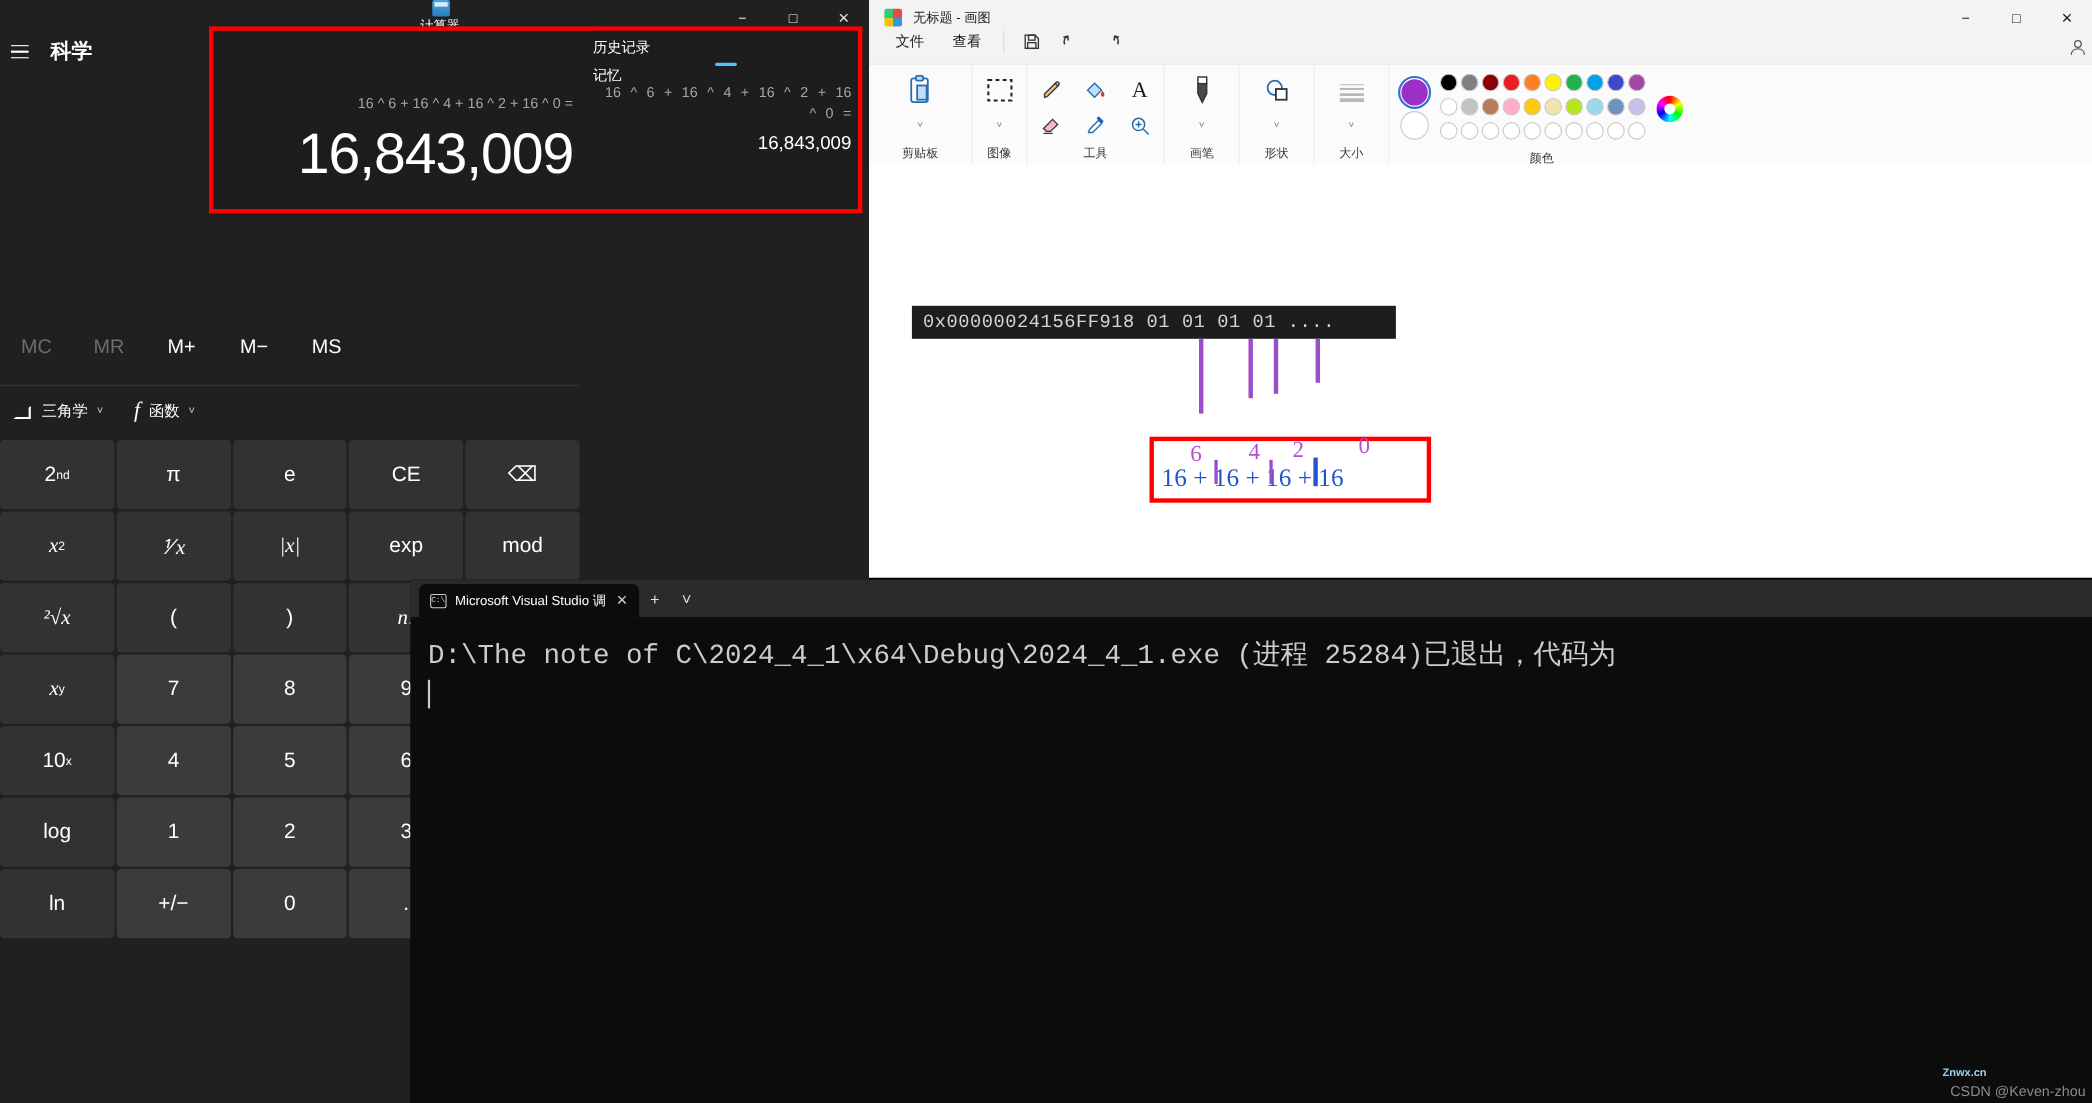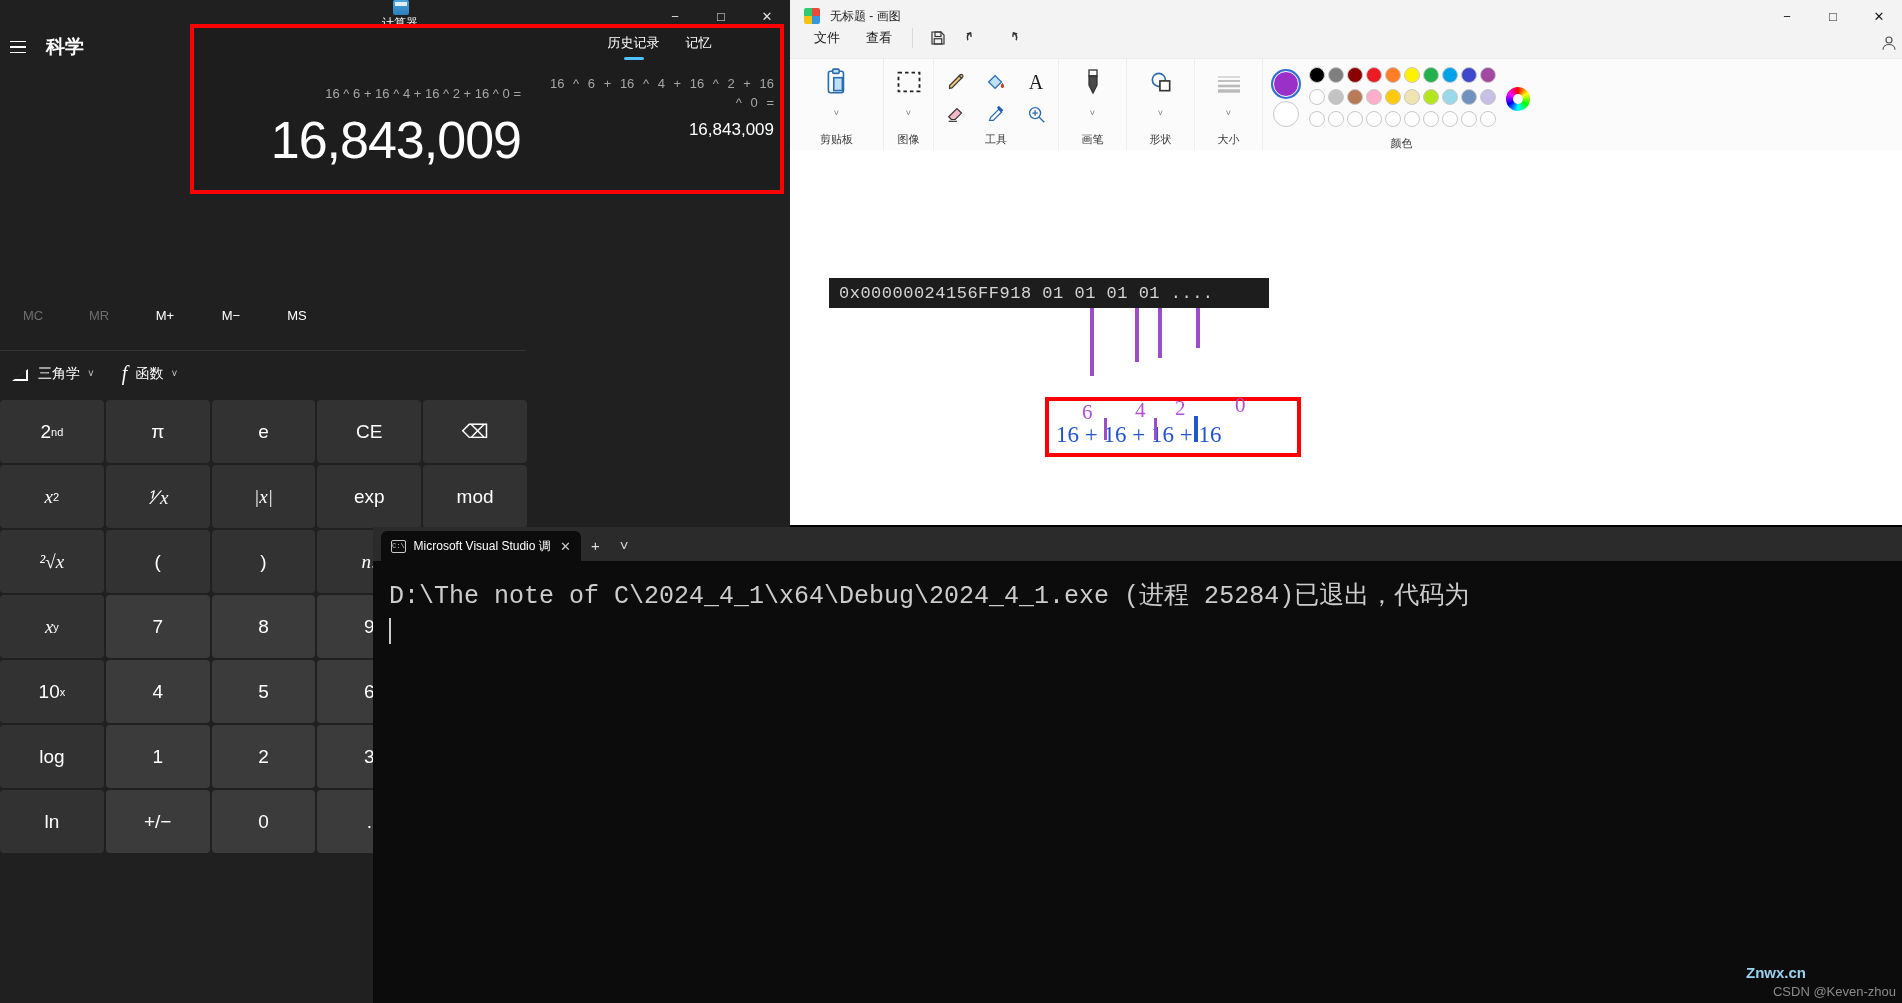--- a/index.html
+++ b/index.html
@@ -60,21 +60,21 @@
     position: absolute; right: 18px; top: 82px;
     font-size: 52px; font-weight: 300; letter-spacing: -1px; color: #fff;
     white-space: nowrap;
   }
   #calc-history-pane {
     position: absolute; left: 345px; top: 0; width: 241px; height: 100%;
     background: #1d1d1d;
   }
   #calc-history-tabs {
     position: absolute; left: 0; top: 6px; width: 100%;
-    display: flex; justify-content: center; gap: 26px;
+    display: flex; justify-content: center;  flex-direction: column;
   }
   .hist-tab { font-size: 13px; color: #fff; position: relative; padding-bottom: 8px; }
   .hist-tab.active::after {
     content: ""; position: absolute; left: 50%; transform: translateX(-50%);
     bottom: 0; width: 20px; height: 3px; background: #4cc2ff; border-radius: 2px;
   }
   #calc-history-item {
     position: absolute; left: 6px; right: 6px; top: 46px;
     text-align: right; color: #a6a6a6;
   }
@@ -84,21 +84,21 @@
   
   #calc-toggles { position: absolute; left: 0; top: 245px; width: 530px; display: flex; }
   .toggle-btn {
     width: 66px; height: 28px; display: flex; align-items: center; justify-content: center;
     font-size: 12px; color: #fff;
   }
   
   #calc-memrow { position: absolute; left: 0; top: 300px; width: 530px; display: flex; }
   .mem-btn {
     width: 66px; height: 30px; display: flex; align-items: center; justify-content: center;
-    font-size: 13px; color: #fff;
+    font-size: 18px; color: #fff;
   }
   .mem-btn.disabled { color: #6e6e6e; }
   #calc-divider {
     position: absolute; left: 0; top: 350px; width: 526px; height: 1px; background: #333;
   }
   
   #calc-funcrow { position: absolute; left: 0; top: 362px; display: flex; align-items: center; gap: 28px; padding-left: 12px; }
   .func-group { display: flex; align-items: center; gap: 8px; font-size: 14px; color: #fff; }
   .chev { font-size: 10px; color: #d0d0d0; }
   .tri-icon { width: 18px; height: 14px; position: relative; }
@@ -247,21 +247,21 @@
     position: relative; display: inline-block; border: 4px solid #1a9fe0;
     padding: 4px 12px; margin-left: 2px;
   }
   .console-line { white-space: nowrap; padding-left: 10px; font-family: Liberation Mono, monospace; }
   #console-caret {
     display: inline-block; width: 2px; height: 26px; background: #cccccc;
     vertical-align: -5px;
   }
 
   #watermark-left {
-    position: absolute; right: 96px; bottom: 22px; color: #9ad1ef; font-size: 15px;
+    position: absolute; right: 96px; bottom: 22px; color: #9ad1ef; font-size: 10px;
     font-weight: 700;
     margin-left: 10px;
   }
   #watermark-right {
     position: absolute; right: 6px; bottom: 4px; color: #8a8a8a; font-size: 13px;
   }
 </style>
 </head>
 <body>
 

